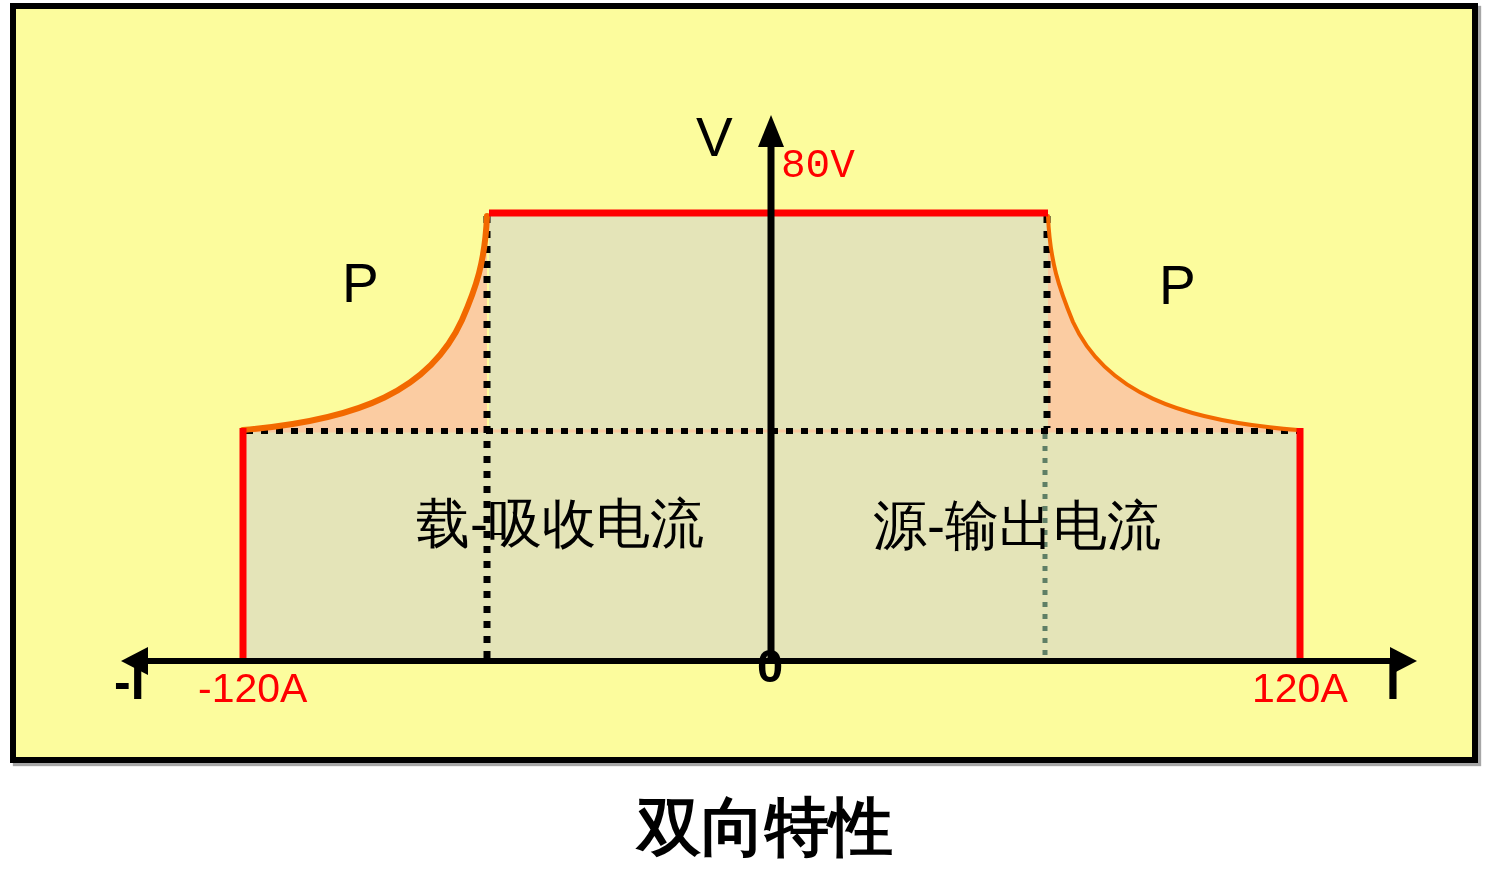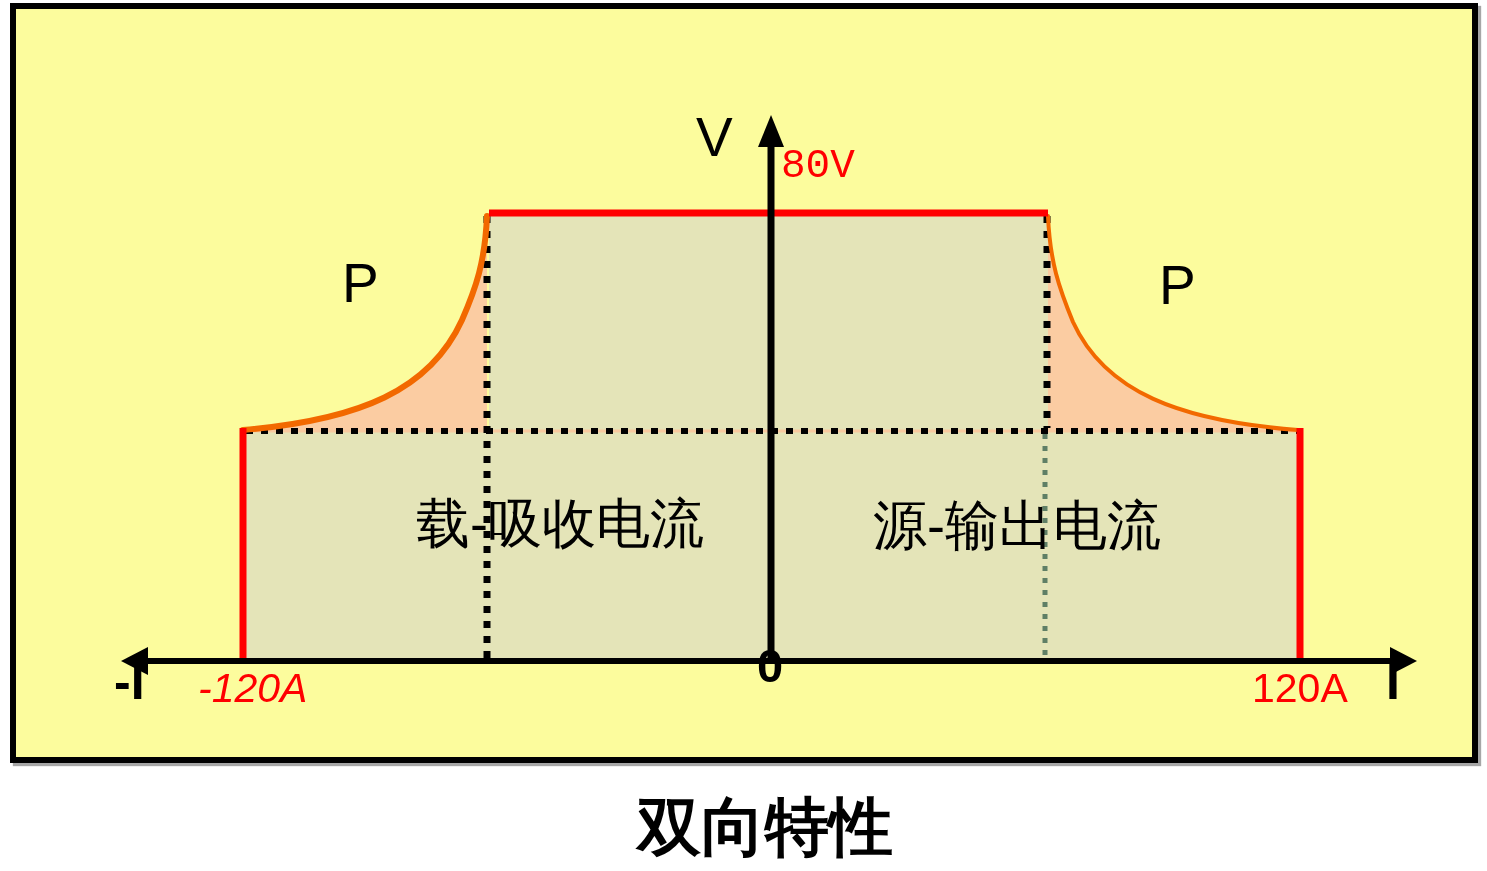--- a/index.html
+++ b/index.html
@@ -46,21 +46,21 @@
     white-space: nowrap;
   }
   .red  { color: #FF0000; }
   .v-label      { left: 696px;  top: 110px; font-size: 55px; }
   .vmax-label   { left: 781px;  top: 146px; font-size: 41px; font-family: Liberation Mono, monospace; }
   .p-left       { left: 342px;  top: 256px; font-size: 55px; }
   .p-right      { left: 1159px; top: 258px; font-size: 55px; }
   .sink-label   { left: 416px;  top: 496px; font-size: 54px; }
   .source-label { left: 873px;  top: 498px; font-size: 54px; }
   .origin-label { left: 757px;  top: 642px; font-size: 47px; font-weight: 700; }
-  .xmin-label   { left: 198px;  top: 668px; font-size: 41px; font-style: italic; }
+  .xmin-label   { left: 198px;  top: 668px; font-size: 41px; }
   .xmax-label   { left: 1252px; top: 668px; font-size: 41px; }
   .xneg-label   { left: 114px;  top: 657px; font-size: 50px; font-weight: 700; }
   .xpos-label   { left: 1386px; top: 657px; font-size: 50px; font-weight: 700; }
   .fig-title {
     position: absolute;
     left: 0;
     top: 784px;
     width: 1530px;
     text-align: center;
     font-size: 64px;

